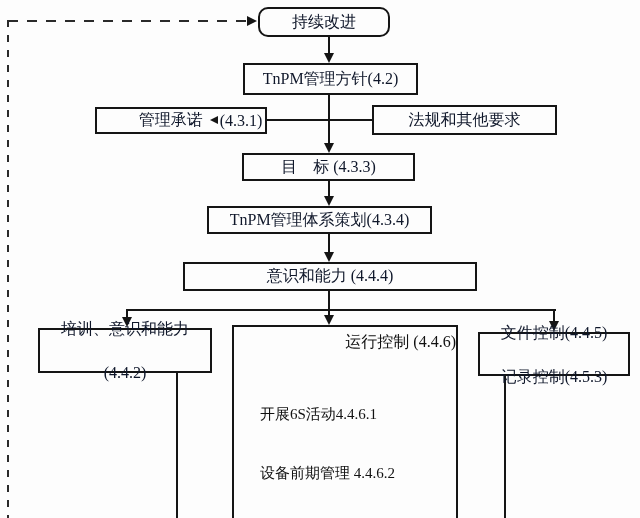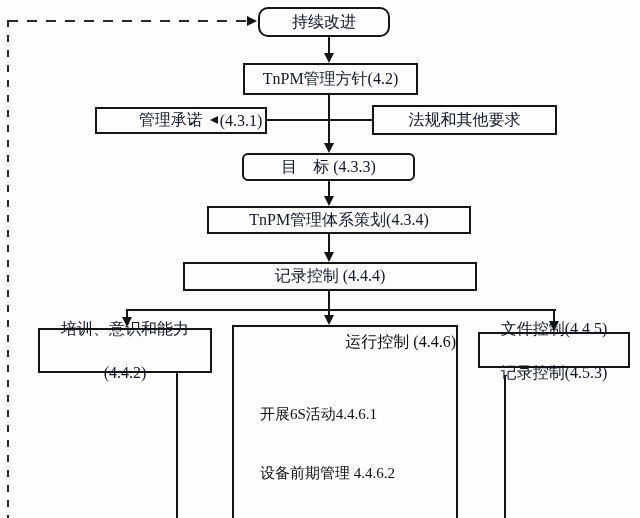--- a/index.html
+++ b/index.html
@@ -32,25 +32,25 @@
 
   .tri-left { display:inline-block; width:0; height:0; vertical-align:middle;
     border-top:4px solid transparent; border-bottom:4px solid transparent;
     border-right:8px solid var(--line); margin:0 2px 2px 3px; }
 
   
   #n-ci        { left:258px; top:7px;   width:132px; height:30px; }
   #n-policy    { left:243px; top:63px;  width:175px; height:32px; }
   #n-commit    { left:95px;  top:107px; width:172px; height:27px;padding-left:39px; }
   #n-regs      { left:372px; top:105px; width:185px; height:30px; }
-  #n-obj       { left:242px; top:153px; width:173px; height:28px;border-radius:6px; }
-  #n-plan      { left:207px; top:206px; width:264px; height:28px; }
+  #n-obj       { left:242px; top:153px; width:173px; height:28px; }
+  #n-plan      { left:207px; top:206px; width:225px; height:28px; }
   #n-org       { left:183px; top:262px; width:294px; height:29px; gap:36px; }
   #n-train     { left:38px;  top:328px; width:174px; height:45px; }
-  #n-doc       { left:478px; top:332px; width:152px; height:36px;text-align:center; }
+  #n-doc       { left:478px; top:332px; width:152px; height:44px;text-align:center; }
 
   #n-op { position:absolute; left:232px; top:325px; width:226px; height:205px;
     border:2px solid var(--line); background:#fdfdfd; box-sizing:border-box; color:#111; }
   #n-op .op-header { margin:5px 0 13px 11px; font-size:16px; white-space:pre;text-align:right; }
   #n-op .op-items  { margin-left:26px; font-size:15px; line-height:19.5px; white-space:pre; }
 </style>
 </head>
 <body>
 
 <div id="stage">
@@ -105,21 +105,21 @@
 
   <div class="box" id="n-obj">
     <span>目　标 (4.3.3)</span>
   </div>
 
   <div class="box" id="n-plan">
     <span>TnPM管理体系策划(4.3.4)</span>
   </div>
 
   <div class="box" id="n-org">
-    <span>记录控制 (4.4.4)</span>
+    <span>意识和能力 (4.4.4)</span>
   </div>
 
   <div class="box two-line" id="n-train">
     <span>培训、意识和能力</span>
     <span>(4.4.2)</span>
   </div>
 
   <div id="n-op">
     <div class="op-header">运行控制 (4.4.6)</div>
     <div class="op-items">

